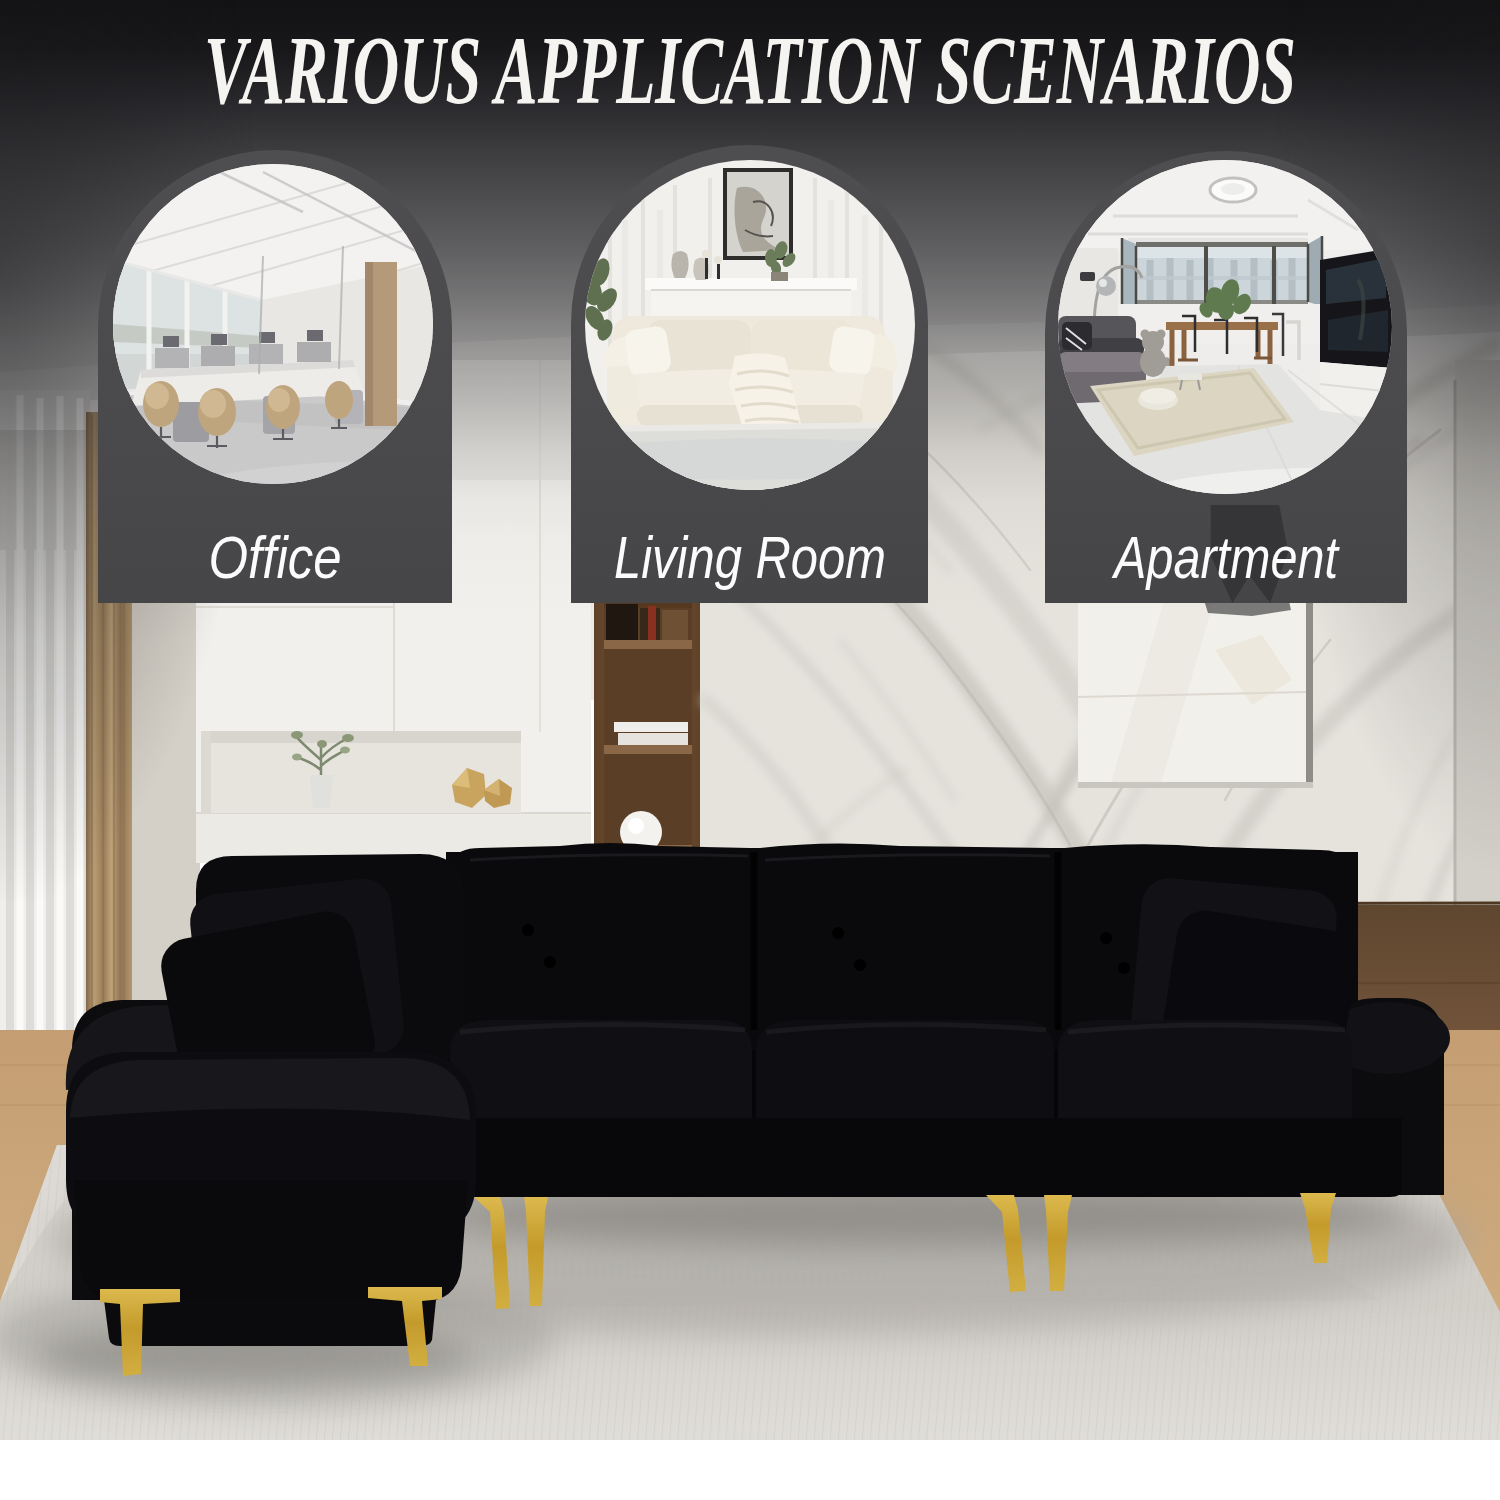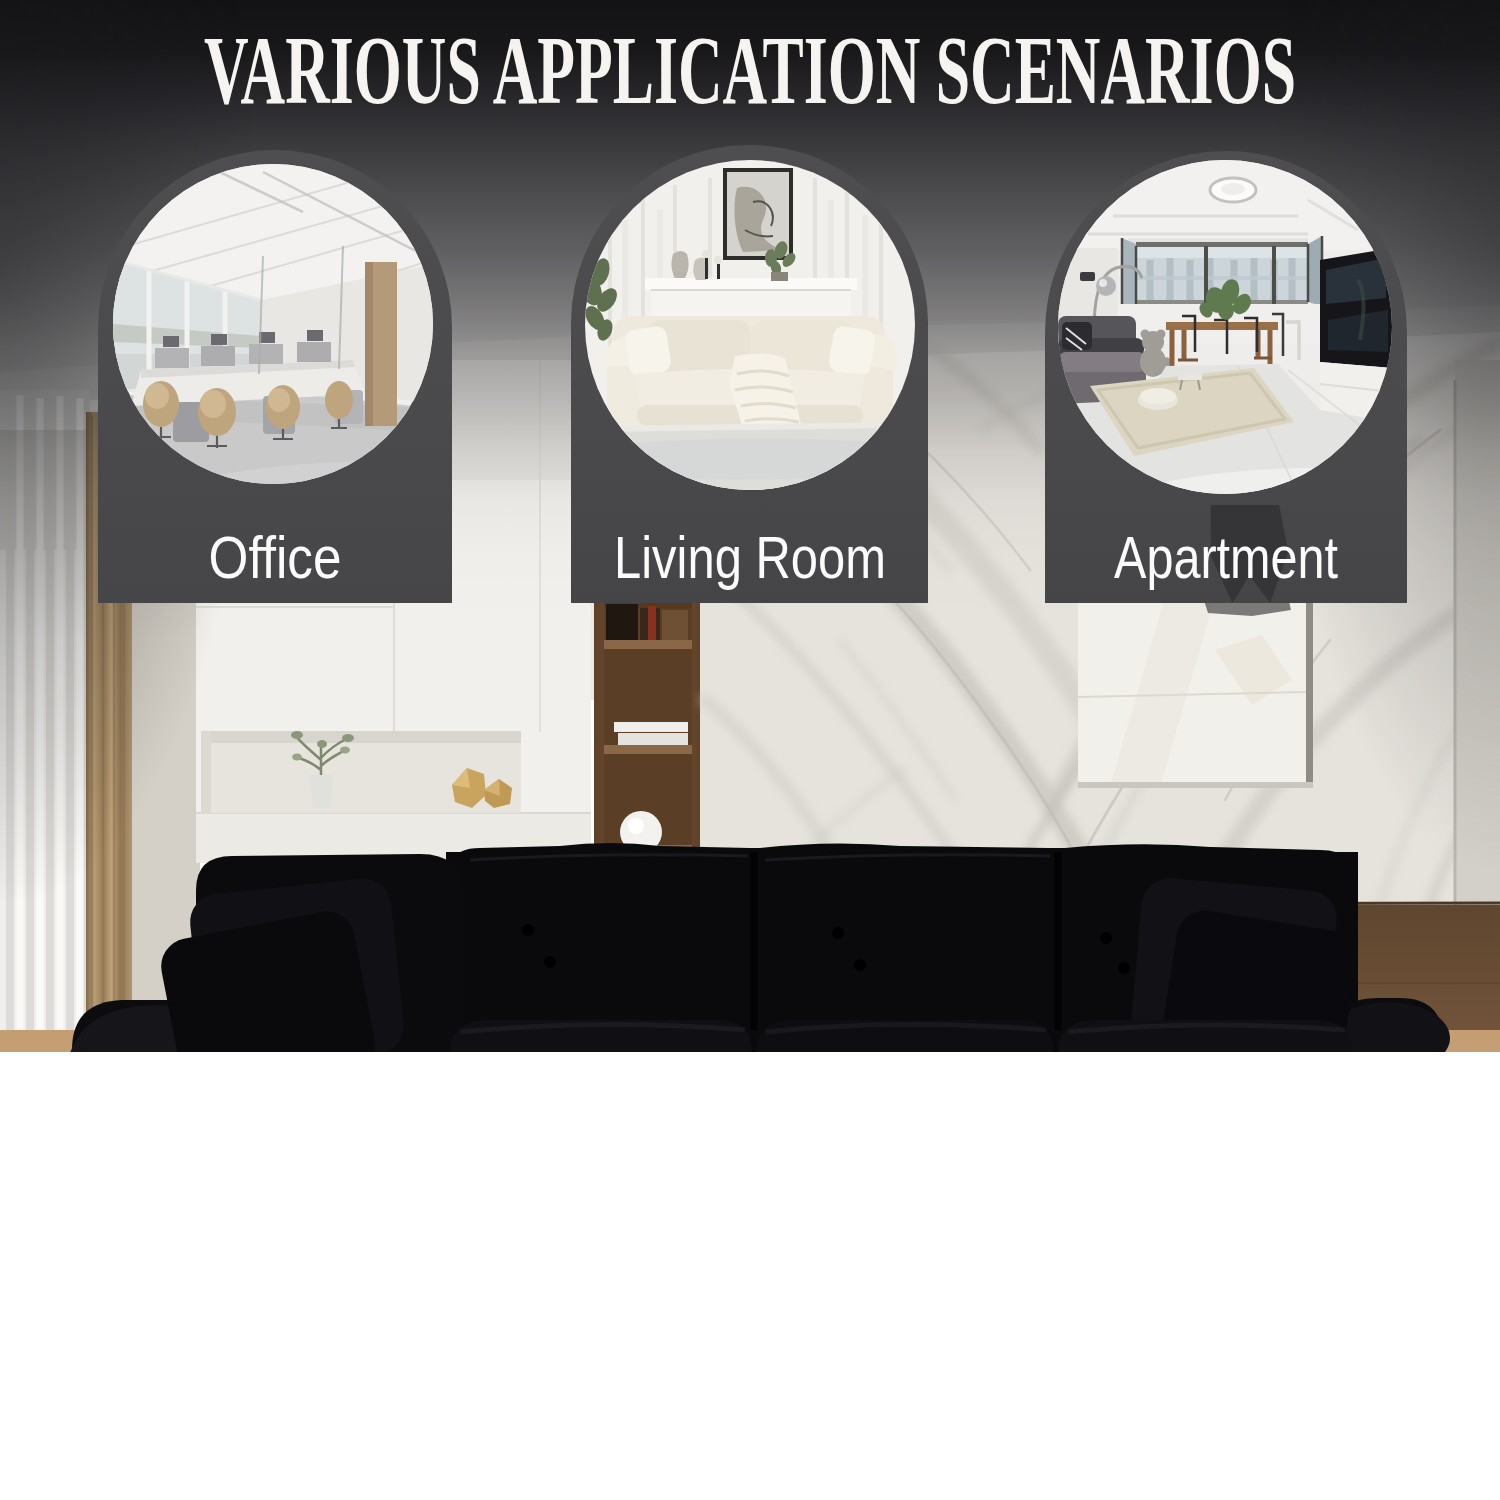--- a/index.html
+++ b/index.html
@@ -1,16 +1,16 @@
 <!DOCTYPE html>
 <html><head>
 <meta charset="utf-8">
 <style>
   html,body{margin:0;padding:0;background:#fff;}
-  .stage{position:relative;width:1500px;height:1052px;overflow:hidden;font-family:"Liberation Sans",sans-serif;}
+  .stage{position:relative;width:1500px;height:1440px;overflow:hidden;font-family:"Liberation Sans",sans-serif;font-style:italic;}
   .abs{position:absolute;}
 </style>
 </head>
 <body>
 <div class="stage">
 
 <svg class="abs" style="left:0;top:0" width="1500" height="1500" viewBox="0 0 1500 1500">
   <defs>
     <linearGradient id="beigeCurt" x1="0" y1="0" x2="1" y2="0">
       <stop offset="0" stop-color="#83684a"></stop>

